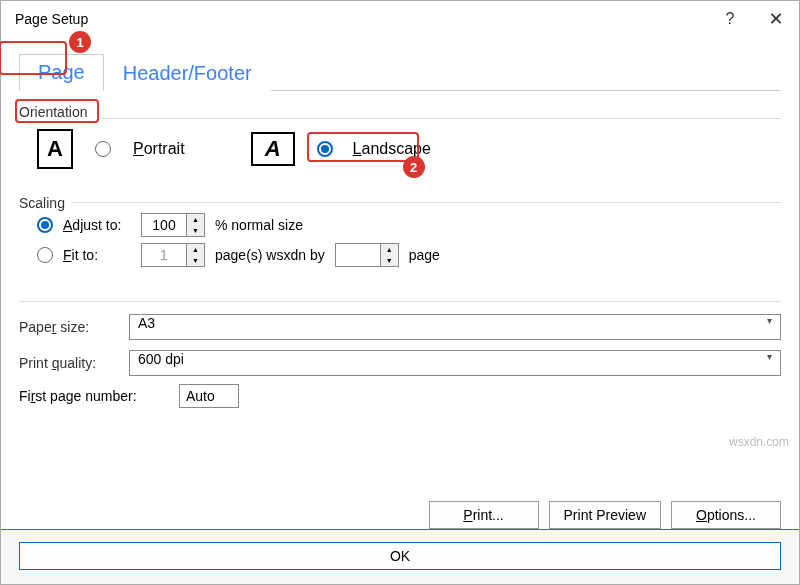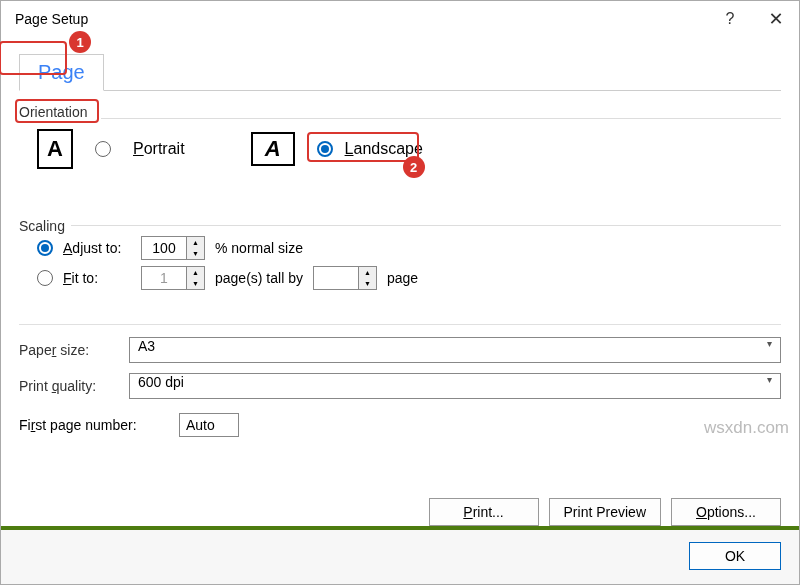--- a/index.html
+++ b/index.html
@@ -110,26 +110,26 @@
 
 .btn-row {
   display: flex; justify-content: flex-end; gap: 10px; padding: 10px 18px 0 18px;
 }
 .btn {
   min-width: 110px; height: 28px; border: 1px solid #999; background: #fdfdfd;
   font-size: 14px; display: flex; align-items: center; justify-content: center;
   padding: 0 14px;
 }
 .footer {
-  border-top: 4px solid #4d7c0f; padding: 12px 18px 14px 18px;
-  display: flex; justify-content: flex-end; gap: 10px; background: #f7f7f7;
+  border-top: 1px solid #4d7c0f; padding: 12px 18px 14px 18px;
+  display: flex; justify-content: flex-end; gap: 10px; background: #f7f7f7; flex-direction: column;
 }
 .btn.primary { border: 1px solid #0067c0; }
 .watermark {
-  position: absolute; right: 10px; bottom: 50px; font-size: 17px; color: #bbb;
+  position: absolute; right: 10px; bottom: 42px; font-size: 12px; color: #bbb;
 }
 .orientation-row {
   display: flex; align-items: center; gap: 22px; margin-top: 6px; margin-left: 18px;
 }
 .ul { text-decoration: underline; }
 </style>
 </head>
 <body>
 
 <div class="dialog">
@@ -137,20 +137,21 @@
   <div class="titlebar">
     <span class="title">Page Setup</span>
     <div class="ctrl">?</div>
     <div class="ctrl close">✕</div>
   </div>
 
   <div class="content">
 
     <div class="tabstrip">
       <div class="tab active">Page</div>
+      <div class="tab">Header/Footer</div>
     </div>
 
     <div class="callout-box" style="left:-2px; top:4px; width:68px; height:34px;"></div>
     <div class="callout-num" style="left:68px; top:-6px;">1</div>
 
     <div class="section" style="margin-top:12px; position:relative;">
       <span class="section-title boxed">Orientation</span>
       <div class="hr" style="margin-top:-10px; margin-left:82px;"></div>
 
       
@@ -161,31 +162,31 @@
             <span class="A">A</span>
           </div>
         <span class="radio"></span>
         <span><span class="ul">P</span><span>ortrait</span></span>
 
         <div style="width:22px;"></div>
         <div class="page-icon landscape">
             <span class="A" style="font-style:italic;">A</span>
           </div>
 
-        <div style="position:relative; display:flex; align-items:center; gap:12px;">
+        <div style="position:relative; display:flex; align-items:center; gap:20px;">
           <span class="radio selected"></span>
           <span><span class="ul">L</span>andscape</span>
 
           <div class="callout-box" style="left:-10px; top:-8px; width:112px; height:30px;"></div>
           <div class="callout-num" style="left:86px; top:16px;">2</div>
         </div>
       </div>
     </div>
 
-    <div class="section" style="margin-top:36px;">
+    <div class="section" style="margin-top:13px;">
       <span class="section-title">Scaling</span>
       <div class="hr" style="margin-top:-10px; margin-left:52px;"></div>
 
       <div class="row indent">
         <span class="radio selected"></span>
         <span style="width:68px;"><span class="ul">A</span>djust to:</span>
         <span class="spin">
           <input value="100" style="">
           <span class="arrows">
               <div>▲</div>
@@ -198,21 +199,21 @@
       <div class="row indent">
         <span class="radio"></span>
         <span style="width:68px;"><span class="ul">F</span>it to:</span>
         <span class="spin">
           <input style="color: rgb(153, 153, 153);" value="1">
           <span class="arrows">
               <div>▲</div>
               <div>▼</div>
             </span>
         </span>
-        <span>page(s) tall by</span>
+        <span>page(s) wsxdn by</span>
         <span class="spin">
           <input value="" style="">
           <span class="arrows">
               <div>▲</div>
               <div>▼</div>
             </span>
         </span>
         <span>page</span>
       </div>
     </div>
@@ -228,21 +229,21 @@
     </div>
 
     <div class="row" style="margin-top:10px;">
       <span class="label">Print <span class="ul">q</span>uality:</span>
       <div class="combo">
         <span>600 dpi</span>
         <span class="chev">▾</span>
       </div>
     </div>
 
-    <div class="row" style="margin-top:14px;">
+    <div class="row" style="margin-top:8px;">
       <span style="width:150px; font-size:14px;">Fi<span class="ul">r</span>st page number:</span>
       <input class="textbox" value="Auto" style="">
     </div>
 
     <span class="watermark">wsxdn.com</span>
   </div>
 
   <div class="btn-row">
     <div class="btn"><span class="ul">P</span>rint...</div>
     <div class="btn">Print Preview</div>

